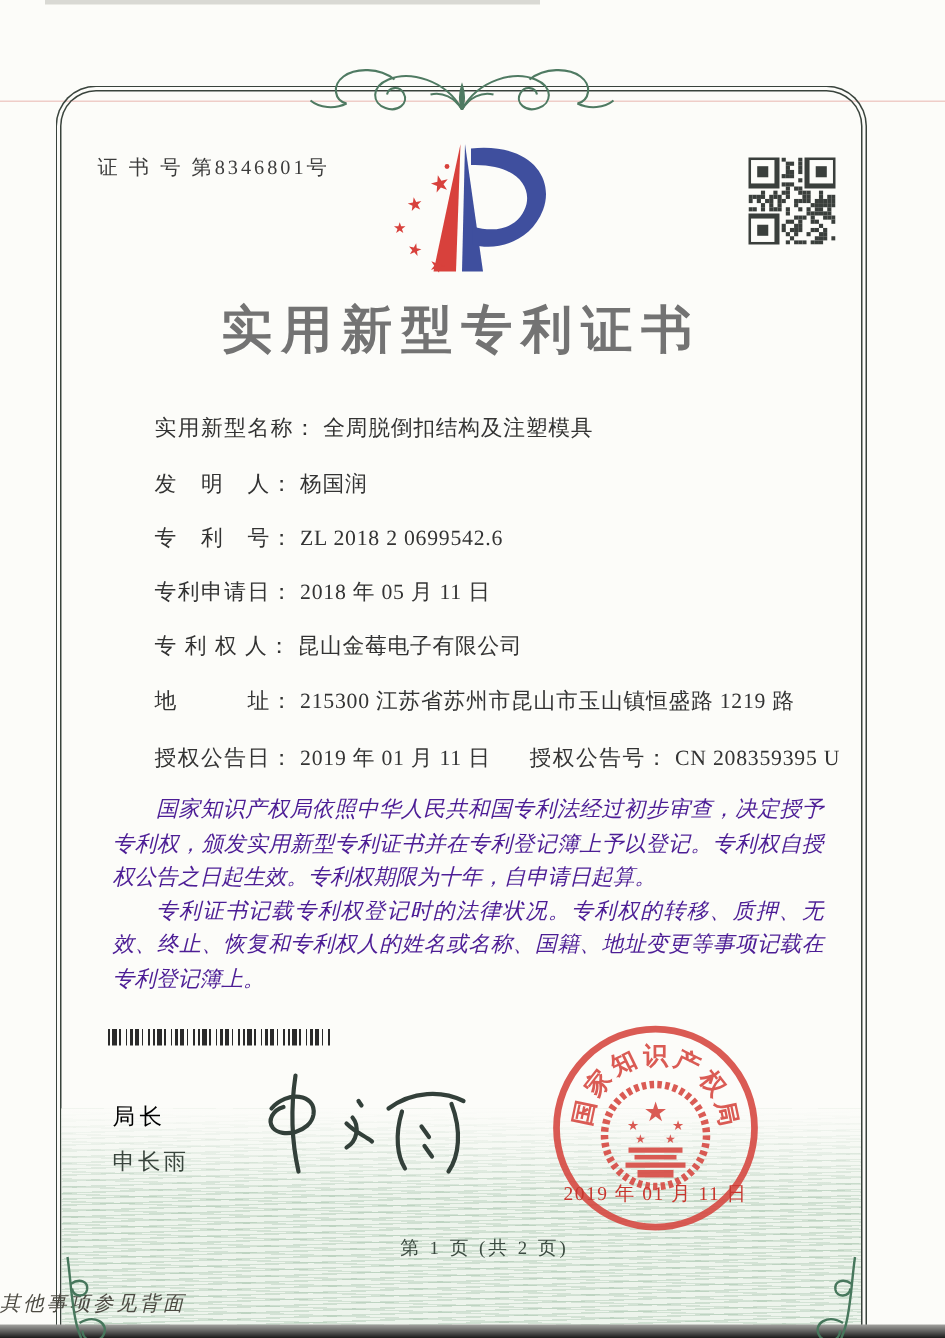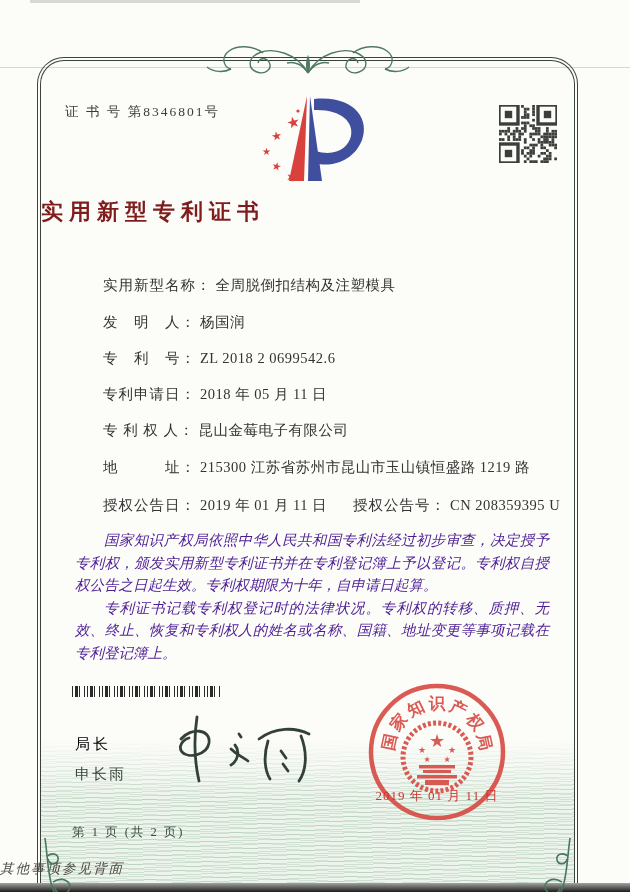--- a/index.html
+++ b/index.html
@@ -39,22 +39,22 @@
 
   .cert-no {
     position:absolute; left:24px; top:42px;
     font-size:13.5px; letter-spacing:2px; color:#3c3c3c;
   }
   .logo { position:absolute; left:217px; top:32px; width:112px; height:94px; }
   .qr { position:absolute; left:458px; top:44px; width:58px; height:58px; }
 
   .title {
     position:absolute; left:0; top:136px; width:100%;
-    font-size:22px; font-weight:700;
-    letter-spacing:6px; color:#7f1d1d;
+    text-align:center; font-size:34px; font-weight:700;
+    letter-spacing:6px; color:#737373;
   }
 
   .field-row { position:absolute; left:34px; font-size:14.5px; color:#333; white-space:nowrap; }
   .field-row .lbl { letter-spacing:1px;margin-left:28px; }
   .field-row .val { margin-left:4px; letter-spacing:.5px; }
   .grant-no { position:absolute; left:250px; top:0; }
 
   .body-text {
     position:absolute; left:34px; top:468px; width:474px;
     font-size:14.5px; line-height:22.5px; color:#4c1d95;
@@ -74,21 +74,21 @@
   .director-name  { position:absolute; left:34px; top:704px; font-size:15px; letter-spacing:2px; color:#39453d; z-index:2; }
   .signature { position:absolute; left:130px; top:648px; width:150px; height:85px; z-index:2; }
 
   .seal { position:absolute; left:321px; top:616px; width:150px; height:150px; z-index:2; opacity:.88; }
   .seal-date {
     position:absolute; left:326px; top:726px; width:140px; z-index:3;
     text-align:center; font-size:13px; color:#c8362e; letter-spacing:1px; white-space:nowrap;
   }
   .page-info {
     position:absolute; left:0; top:763px; width:100%; z-index:2;
-    font-size:12.5px; letter-spacing:2px; color:#3c4b41;padding-left:31px;
+    text-align:center; font-size:12.5px; letter-spacing:2px; color:#3c4b41;padding-left:31px;
   }
 
   .flourish-top { position:absolute; left:50%; top:-22px; transform:translateX(-50%); width:230px; height:42px; z-index:3; }
   .flourish-bl { position:absolute; left:-2px; bottom:-4px; width:92px; height:105px; z-index:3; }
   .flourish-br { position:absolute; right:-2px; bottom:-4px; width:92px; height:105px; z-index:3; transform:scaleX(-1); }
 
   .back-note {
     position:absolute; left:0; top:860px; width:100%;
     text-align:left; font-size:13.5px; font-style:italic;
     letter-spacing:2px; color:#4c4a42;

